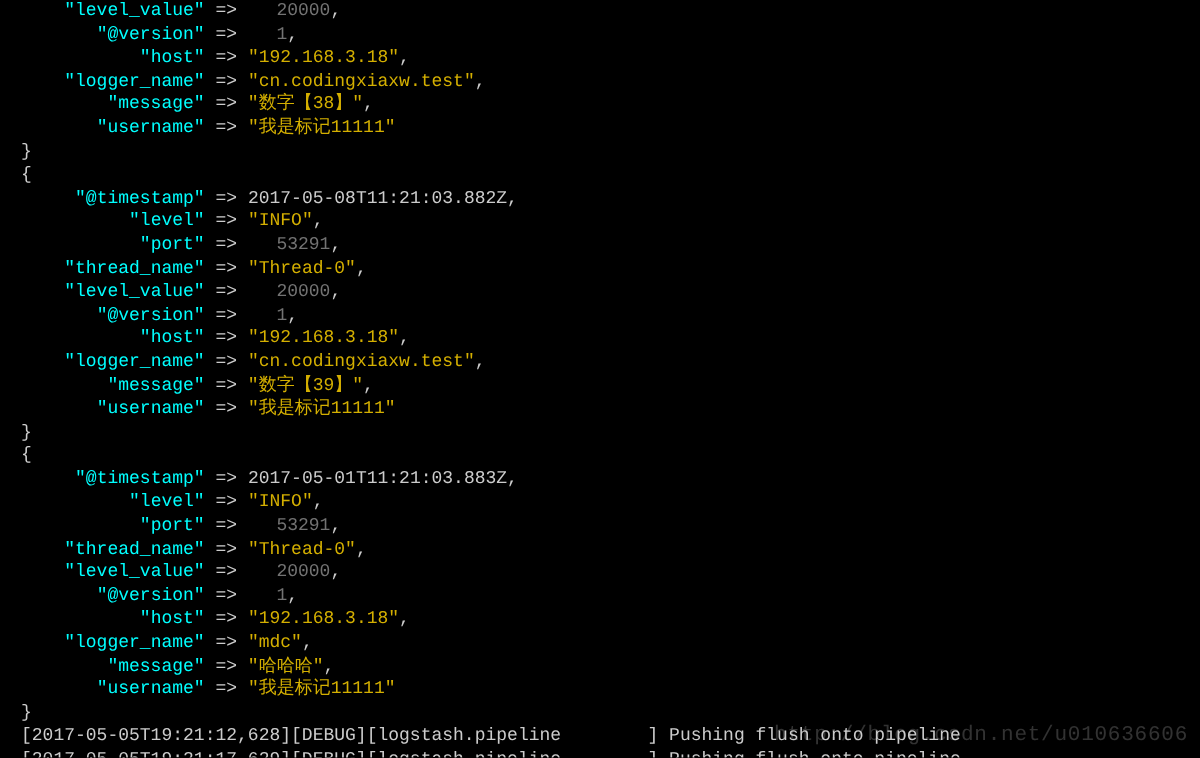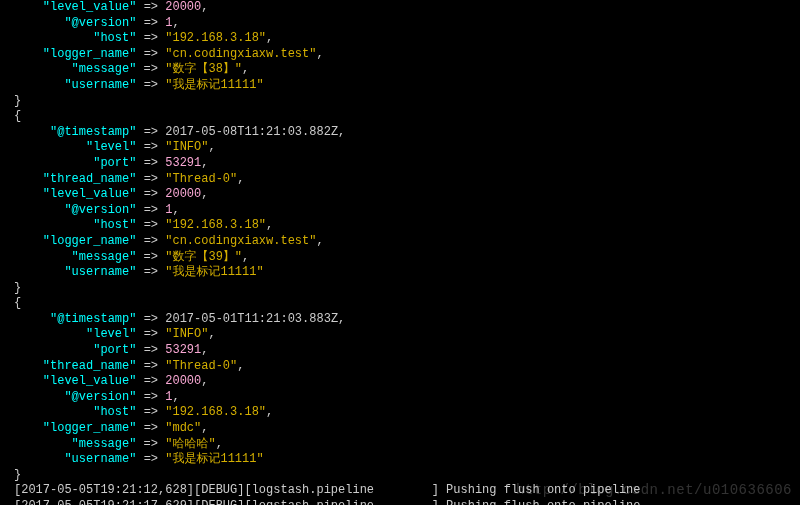--- a/index.html
+++ b/index.html
@@ -13,21 +13,21 @@
       height: 505px;
       overflow: hidden;
       position: relative;
       padding-left: 14px;
       padding-top: 0;
     }
     .line { white-space: pre; }
     .key { color: #00ffff; }
     .arrow { color: #cccccc; }
     .str { color: #d4af00; }
-    .num { color: #f9a8d4; }
+    .num { color: #737373; margin-left: 19px; }
     .plain { color: #cccccc; }
     .brace { color: #cccccc; }
     .watermark {
       position: absolute;
       right: 8px;
       bottom: 6px;
       color: rgba(200,200,200,0.25);
       font-size: 14px;
       pointer-events: none;
       letter-spacing: 0.5px;

